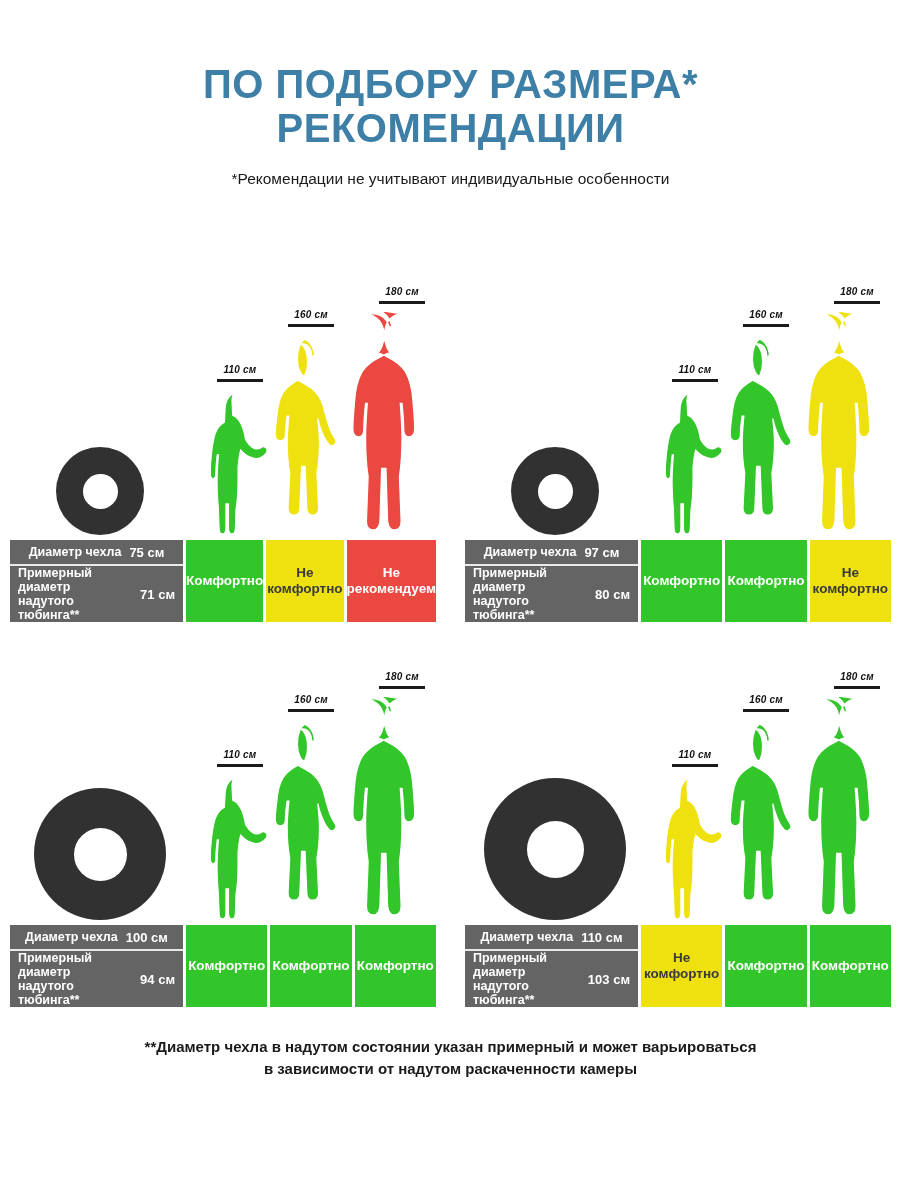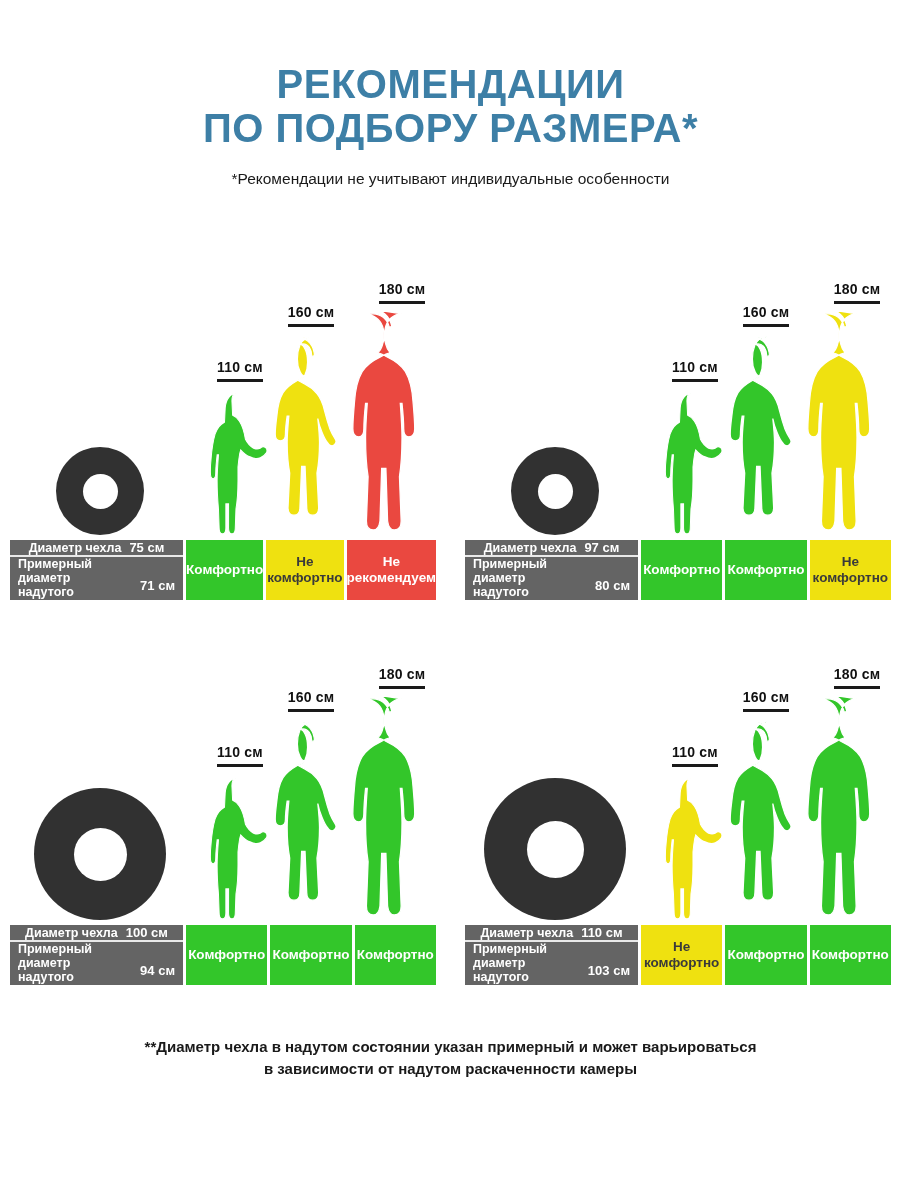--- a/index.html
+++ b/index.html
@@ -27,34 +27,34 @@
   #q2{left:455px;top:243px;}
   #q3{left:0px;  top:628px;}
   #q4{left:455px;top:628px;}
 
   
   .stage{position:absolute;left:0;top:0;width:446px;height:297px;}
 
   
   .htag{position:absolute;text-align:center;width:80px;}
   .htag .lbl{
-    font-size:14px;font-weight:bold;color:#111;white-space:nowrap;letter-spacing:.2px;
+    font-size:10px;font-weight:bold;color:#111;white-space:nowrap;letter-spacing:.2px;font-style:italic;
   }
   .htag .rule{height:3px;background:#1a1a1a;margin:4px auto 0;width:46px;}
 
   
   .sil{position:absolute;bottom:0;}
   .sil svg{display:block;}
 
   
   .ring{position:absolute;border-radius:50%;background:#313131;}
   .ring .hole{position:absolute;border-radius:50%;background:#ffffff;}
 
   
-  .barrow{position:absolute;left:0;height:60px;display:flex;align-items:stretch;}
+  .barrow{position:absolute;left:0;height:82px;display:flex;align-items:stretch;}
   .infopanel{
     background:#646464;display:flex;flex-direction:column;color:#fff;
     box-sizing:border-box;
   }
   .infopanel .cell{
     flex:1;display:flex;align-items:center;justify-content:center;
     padding:0 8px;box-sizing:border-box;
   }
   .infopanel .cell.top{border-bottom:2px solid #e9e9e9;}
   .ip-text{font-size:12.5px;font-weight:bold;line-height:14px;}
@@ -76,22 +76,22 @@
   .footer{
     position:absolute;left:0;top:1036px;width:901px;text-align:center;
     color:#1a1a1a;font-size:15px;line-height:22px;font-weight:bold;
   }
   .footer span{display:block;text-align:center;}
 </style>
 </head>
 <body>
 
 <div class="header">
+  <div class="title-line">ПО ПОДБОРУ РАЗМЕРА*</div>
   <div class="title-line">РЕКОМЕНДАЦИИ</div>
-  <div class="title-line">ПО ПОДБОРУ РАЗМЕРА*</div>
   <div class="subnote">
     <span>*Рекомендации не учитывают индивидуальные особенности</span>
   </div>
 </div>
 
 <div class="quadrant" id="q1">
     <div class="stage">
       <div class="ring" style="width: 88px; height: 88px; background: rgb(49, 49, 49); left: 56px; bottom: 5px;">
         <div class="hole" style="width: 35px; height: 35px; left: 27px; top: 27px;"></div>
       </div>

